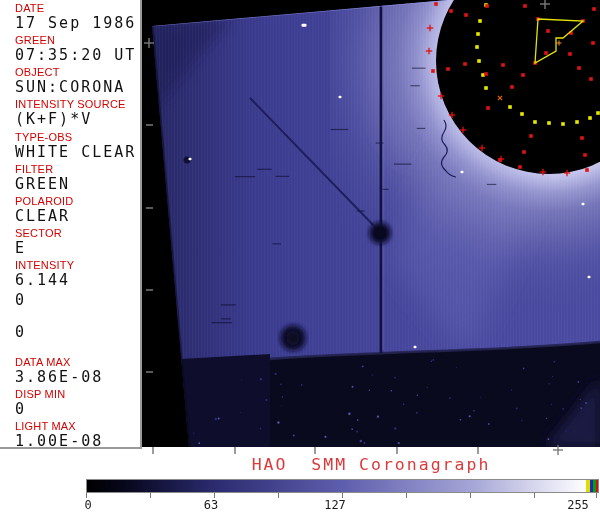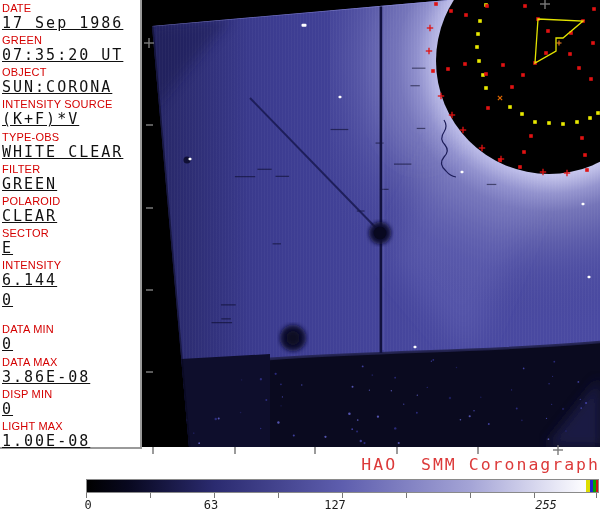--- a/index.html
+++ b/index.html
@@ -1,29 +1,29 @@
 <!DOCTYPE html>
 <html><head>
 <meta charset="utf-8">
 <style>
   html,body{margin:0;padding:0;background:#ffffff;}
   #window{position:relative;width:600px;height:512px;background:#ffffff;overflow:hidden;
           font-family:"Liberation Sans",sans-serif;}
   
   #sidebar{position:absolute;left:0;top:0;width:140px;height:445px;background:#ffffff;
            border-right:2px solid #9a9a9a;border-bottom:2px solid #9a9a9a;padding-top:2px;z-index:3;}
-  .field{height:32.15px;padding-left:2px;overflow:hidden;}
+  .field{height:32.15px;padding-left:15px;overflow:hidden;}
   .flabel{font-family:"Liberation Sans",sans-serif;font-size:11px;line-height:12px;
           letter-spacing:0.2px;color:#d40000;white-space:nowrap;}
   .fvalue{font-family:"DejaVu Sans Mono",monospace;font-size:15px;line-height:19px;
-          letter-spacing:2px;color:#111111;white-space:nowrap;text-decoration:underline;}
+          letter-spacing:2px;color:#111111;white-space:nowrap;}
   
   #scene{position:absolute;left:0;top:0;z-index:1;}
   
-  #title{position:absolute;left:142px;top:455px;width:458px;height:18px;text-align:right;
+  #title{position:absolute;left:142px;top:455px;width:458px;height:18px;text-align:center;
          font-family:"DejaVu Sans Mono",monospace;font-size:16.5px;letter-spacing:2px;
          color:#dc3a3a;white-space:pre;z-index:2;}
   
   #colorbar{position:absolute;left:86px;top:479px;width:511px;height:12px;border:1px solid #8a8a8a;z-index:2;
     background:
       linear-gradient(to right, rgba(0,0,0,0) 0px, rgba(0,0,0,0) 499px,
         #dddd00 499px, #dddd00 503px, #2323cf 503px, #2323cf 506px,
         #00a500 506px, #00a500 509px, #cf1212 509px, #cf1212 511px),
       linear-gradient(to right, #000000 0%, #08081f 8%, #2b2b70 25%, #5e5eae 50%,
         #a4a4d6 75%, #e8e8f6 92%, #fbfbfe 97%, #ffffff 100%);}
@@ -355,21 +355,20 @@
         <div class="fvalue">E</div>
       </div>
       <div class="field">
         <div class="flabel">INTENSITY</div>
         <div class="fvalue">6.144</div>
       </div>
       <div class="field">
         <div class="fvalue">0</div>
       </div>
       <div class="field">
-        <div class="flabel">DATA MIN</div>
         <div class="fvalue">0</div>
       </div>
       <div class="field">
         <div class="flabel">DATA MAX</div>
         <div class="fvalue">3.86E-08</div>
       </div>
       <div class="field">
         <div class="flabel">DISP MIN</div>
         <div class="fvalue">0</div>
       </div>
@@ -391,15 +390,15 @@
       <div class="cbar-tick" style="left: 406px;"></div>
       <div class="cbar-tick" style="left: 470px;"></div>
       <div class="cbar-tick" style="left: 534px;"></div>
       <div class="cbar-tick" style="left: 596px;"></div>
     </div>
   <div id="cbarLabels">
       <div class="cbar-label" style="left: 88px;">0</div>
       <div class="cbar-label" style="left: 211px;">63</div>
       <div class="cbar-label" style="left: 335px;">127</div>
       <div class="cbar-label" style="left: 462px; margin-top: 39px;">191</div>
-      <div class="cbar-label" style="left: 546px; font-style: italic;">255</div>
+      <div class="cbar-label" style="left: 578px;">255</div>
     </div>
 </div>
 
 </body></html>

